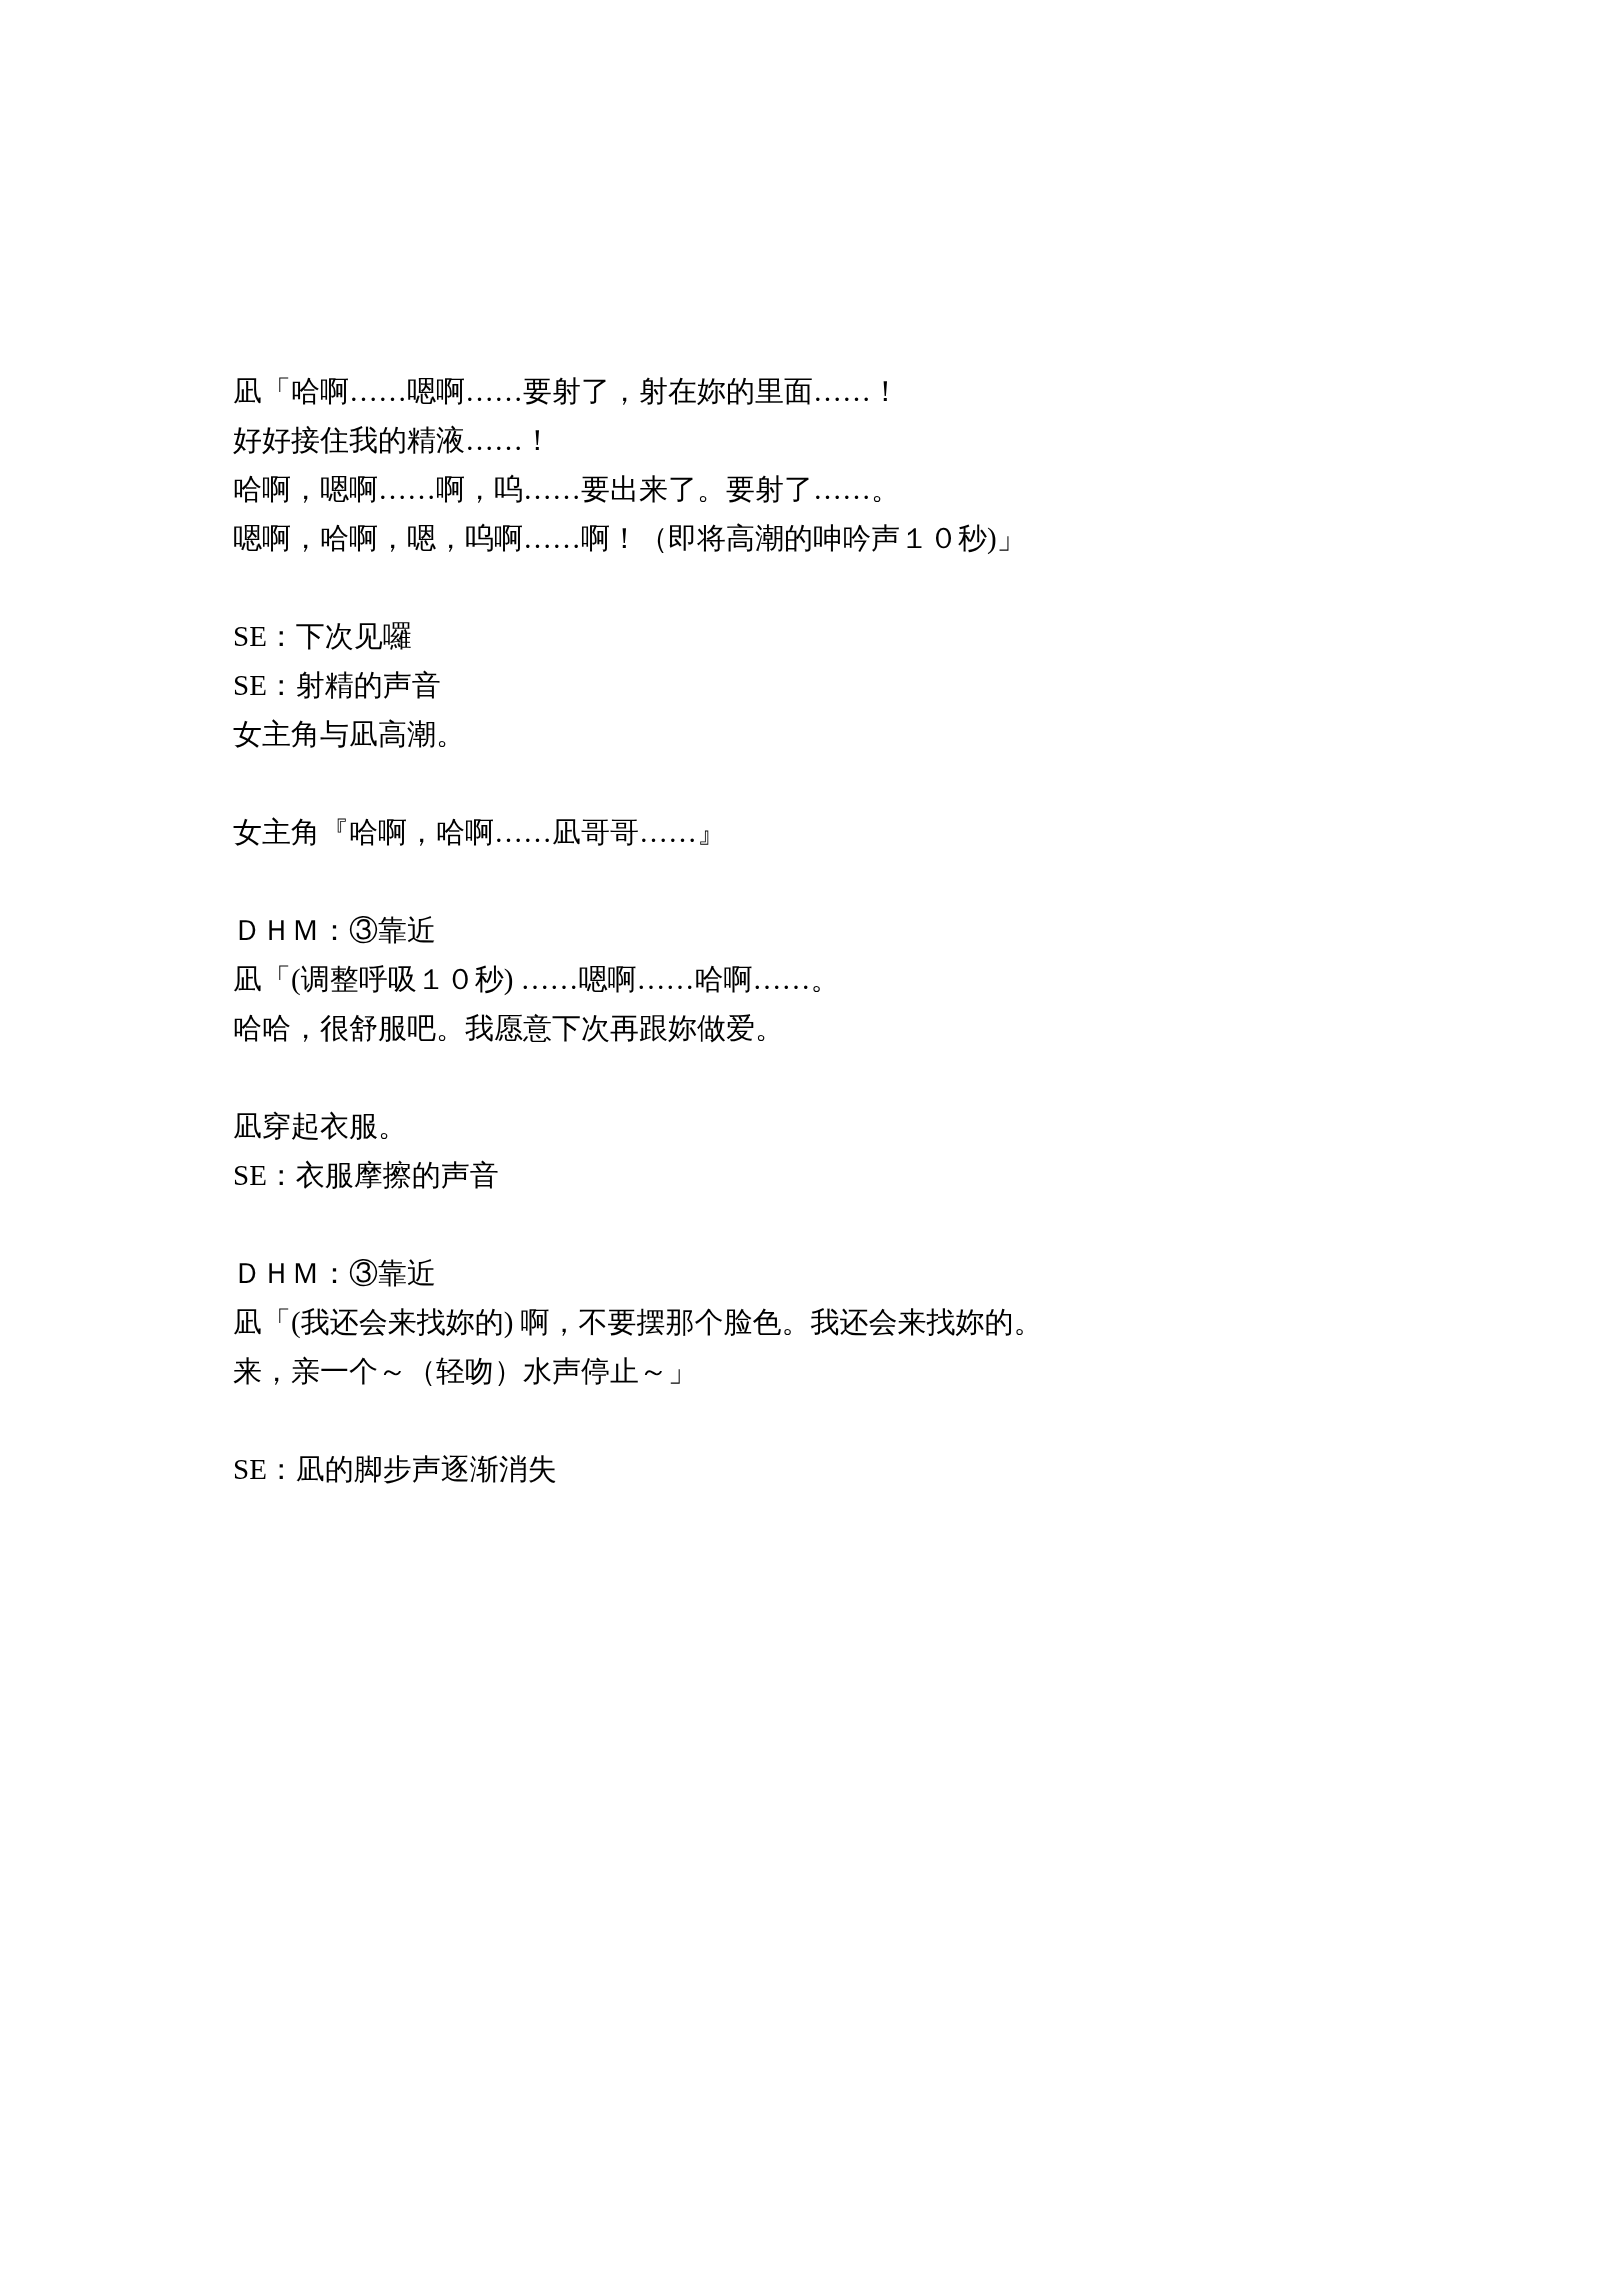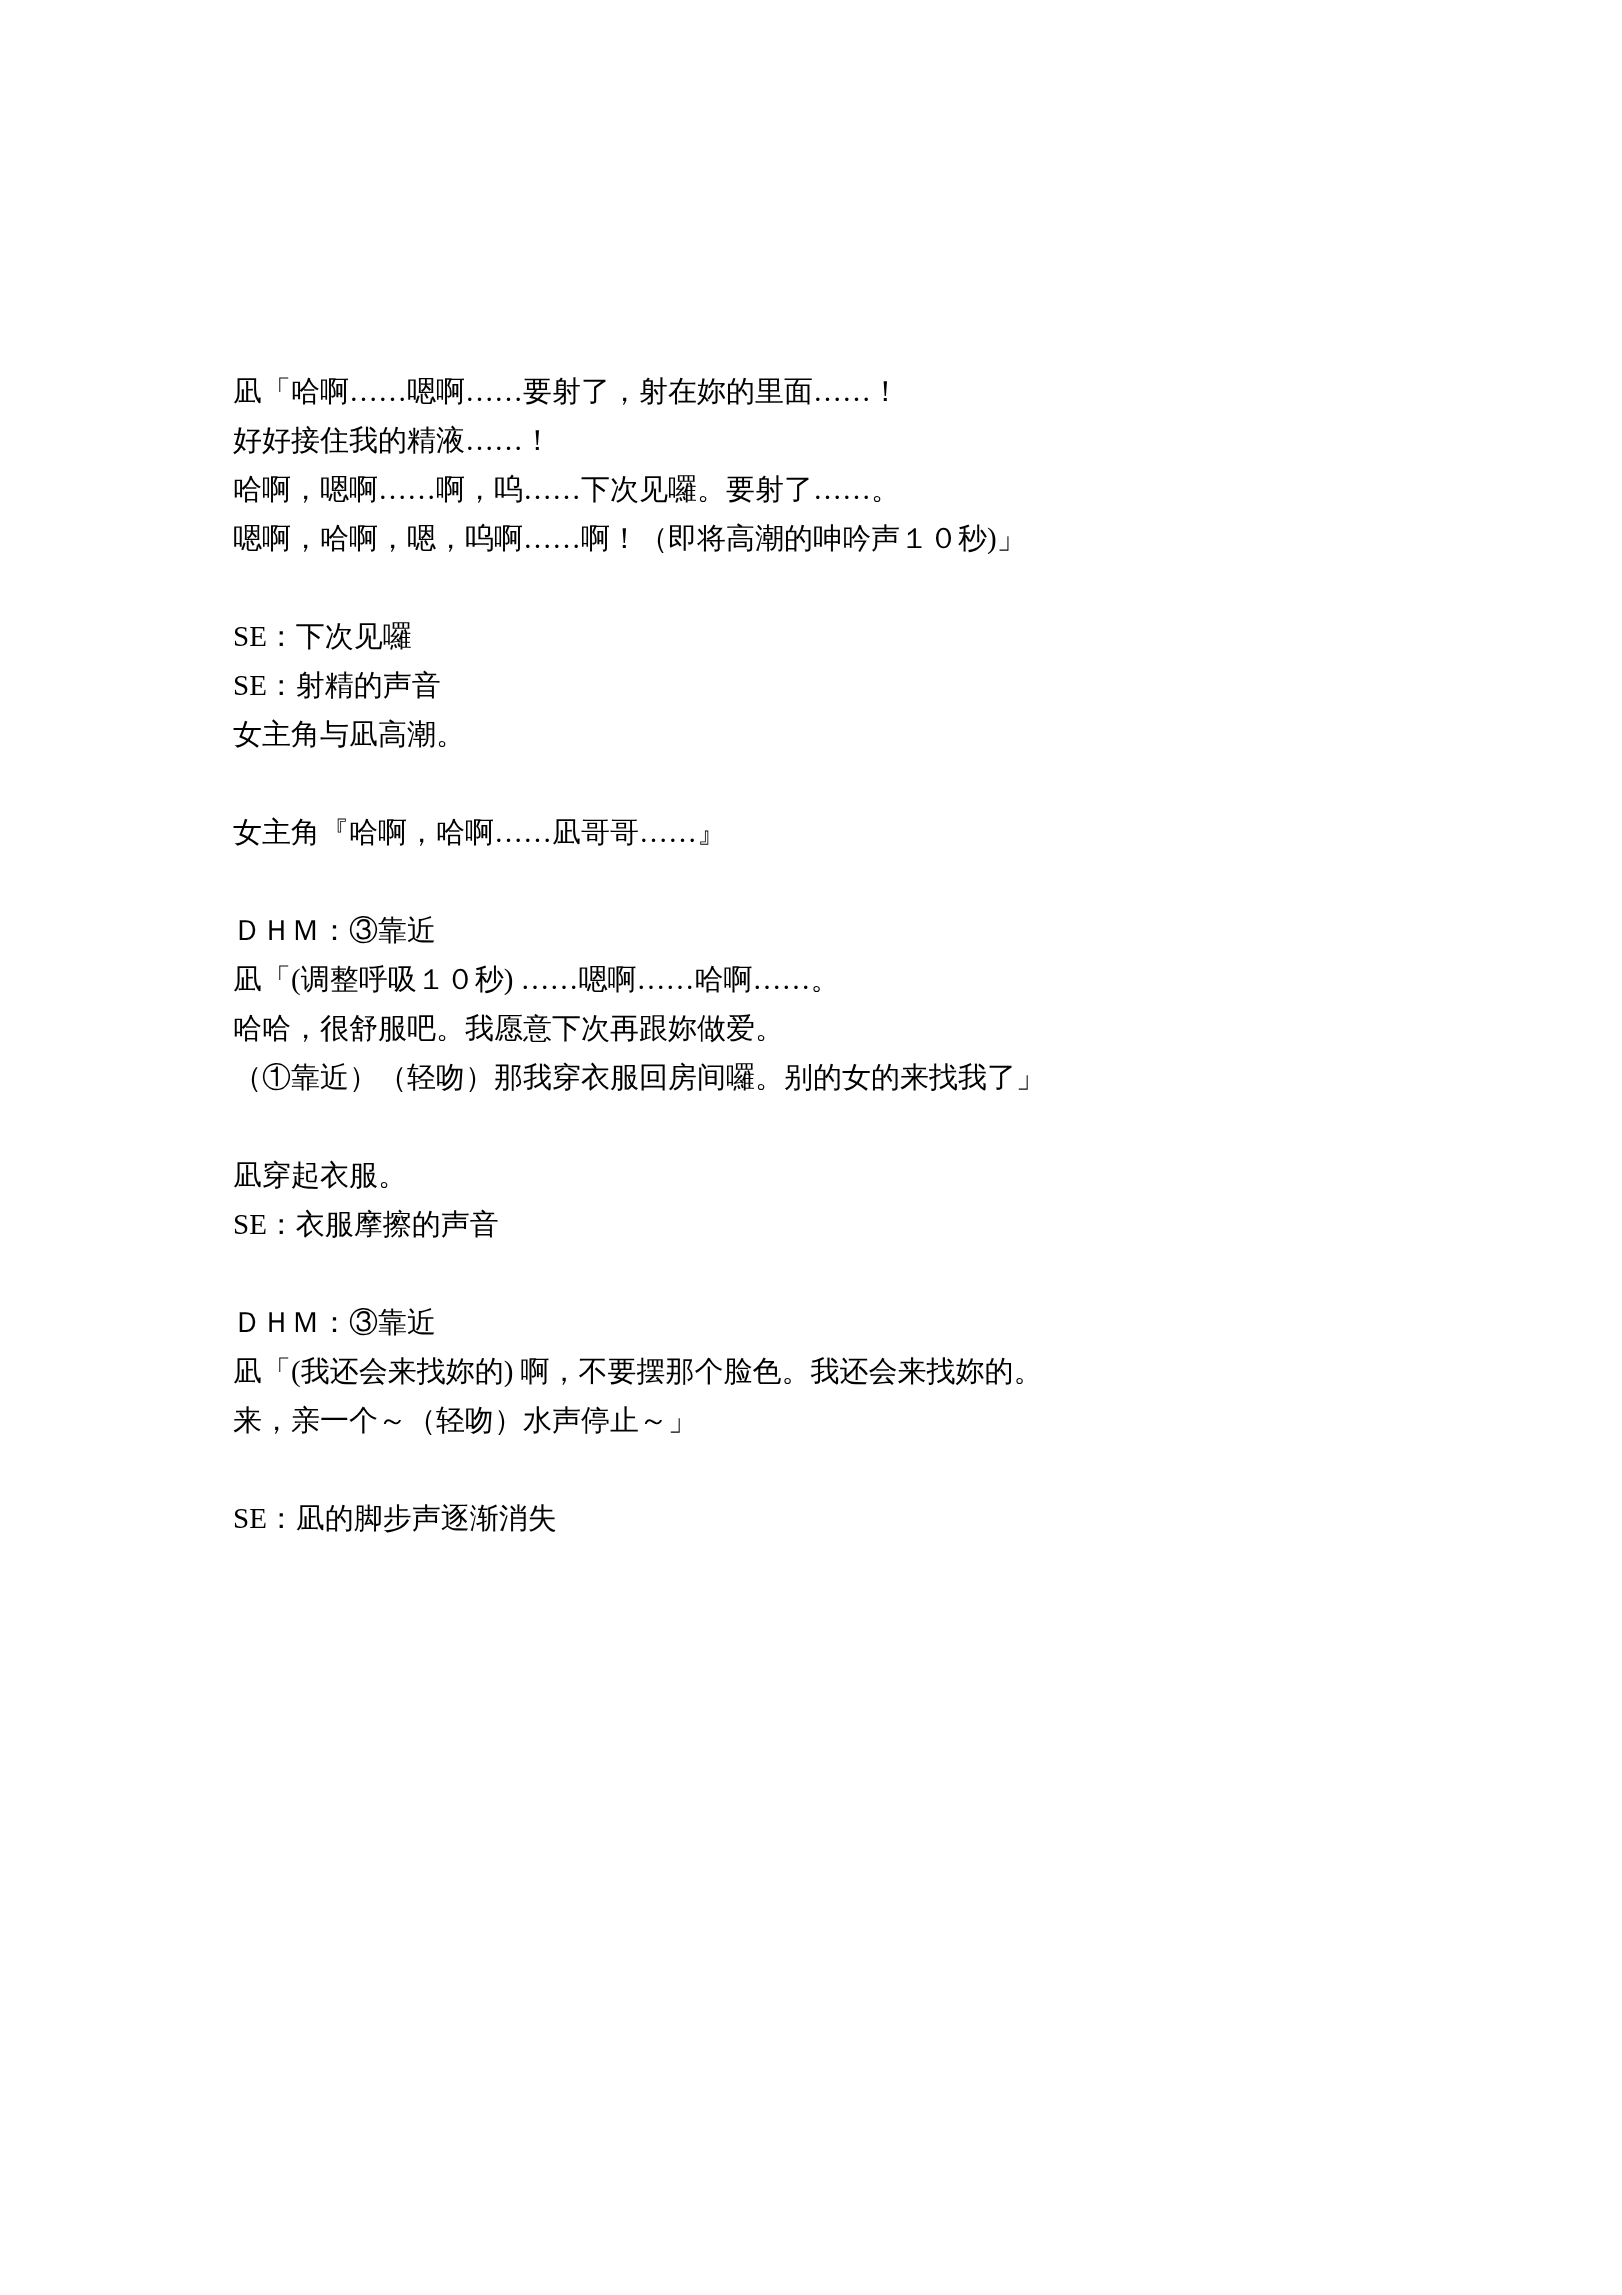--- a/index.html
+++ b/index.html
@@ -33,39 +33,38 @@
 </style>
 </head>
 <body>
 
 <div class="page">
   <div class="doc">
 
     <div class="para">
       <div class="line">凪「哈啊……嗯啊……要射了，射在妳的里面……！</div>
       <div class="line">好好接住我的精液……！</div>
-      <div class="line">哈啊，嗯啊……啊，呜……下次见囉。要射了……。</div>
+      <div class="line">哈啊，嗯啊……啊，呜……要出来了。要射了……。</div>
       <div class="line">嗯啊，哈啊，嗯，呜啊……啊！（即将高潮的呻吟声１０秒)」</div>
     </div>
 
     <div class="para">
       <div class="line">SE：下次见囉</div>
       <div class="line">SE：射精的声音</div>
       <div class="line">女主角与凪高潮。</div>
     </div>
 
     <div class="para">
       <div class="line">女主角『哈啊，哈啊……凪哥哥……』</div>
     </div>
 
     <div class="para">
       <div class="line">ＤＨＭ：③靠近</div>
       <div class="line">凪「(调整呼吸１０秒) ……嗯啊……哈啊……。</div>
       <div class="line">哈哈，很舒服吧。我愿意下次再跟妳做爱。</div>
-      <div class="line">（①靠近）（轻吻）那我穿衣服回房间囉。别的女的来找我了」</div>
     </div>
 
     <div class="para">
       <div class="line">凪穿起衣服。</div>
       <div class="line">SE：衣服摩擦的声音</div>
     </div>
 
     <div class="para">
       <div class="line">ＤＨＭ：③靠近</div>
       <div class="line">凪「(我还会来找妳的) 啊，不要摆那个脸色。我还会来找妳的。</div>

